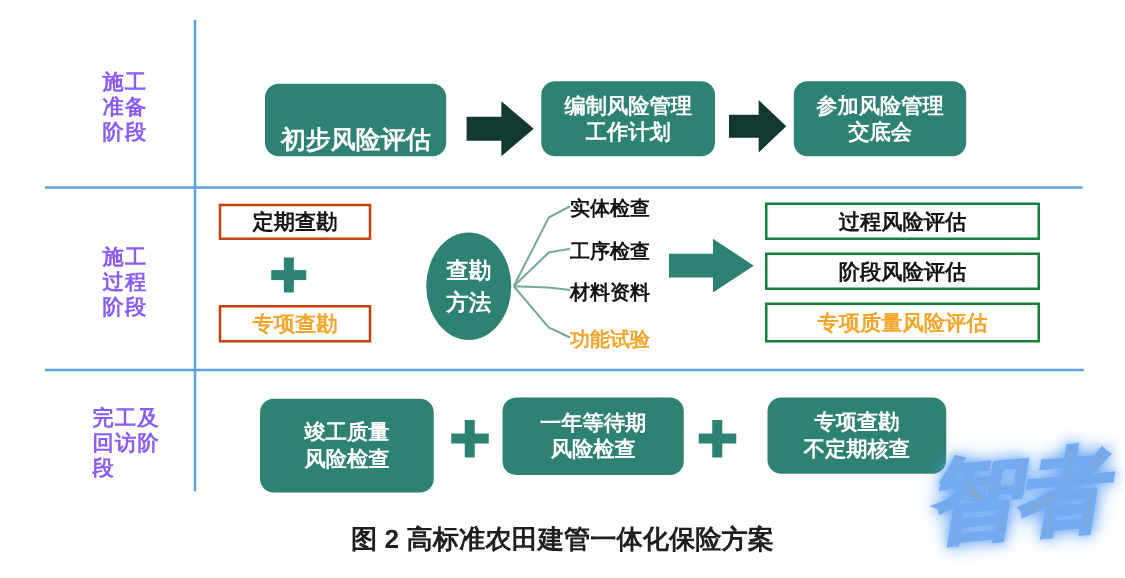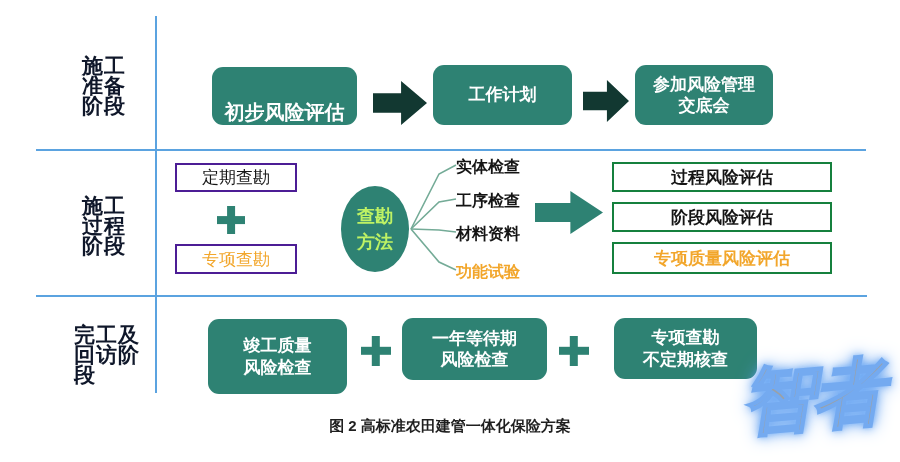--- a/index.html
+++ b/index.html
@@ -4,50 +4,50 @@
 <style>
   html,body{margin:0;padding:0;background:#ffffff;}
   .canvas{
     position:relative;width:900px;height:462px;background:#ffffff;overflow:hidden;
     font-family:"Liberation Sans","DejaVu Sans",sans-serif;
   }
   .vline,.hline{position:absolute;background:#5ba3e0;}
   .vline{width:2px;}
   .hline{height:2px;}
 
-  .stage{position:absolute;font-weight:bold;font-size:21px;line-height:20px;color:#0f172a;letter-spacing:1px;}
+  .stage{position:absolute;font-weight:bold;font-size:17px;line-height:20px;color:#8b5cf6;letter-spacing:1px;}
   .stage div{white-space:nowrap;}
 
   .gbox{position:absolute;background:#2e8273;border-radius:11px;color:#ffffff;font-weight:bold;
         display:flex;flex-direction:column;align-items:center;justify-content:center;text-align:center;line-height:1.25;}
   .gbox.one{font-size:20px;justify-content:flex-end;}
   .gbox.two{font-size:17px;}
 
-  .wbox{position:absolute;background:#ffffff;border:2px solid #4c1d95;display:flex;align-items:center;
-        justify-content:center;font-weight:normal;font-size:17px;color:#151515;}
+  .wbox{position:absolute;background:#ffffff;border:2px solid #c2410c;display:flex;align-items:center;
+        justify-content:center;font-weight:bold;font-size:17px;color:#151515;}
   .rbox{position:absolute;background:#ffffff;border:2px solid #15803d;display:flex;align-items:center;
         justify-content:center;font-weight:bold;font-size:17px;color:#151515;}
   .orange{color:#f2a62b !important;}
 
   .blockarrow{position:absolute;clip-path:polygon(0 28%,52% 28%,52% 0,100% 50%,52% 100%,52% 72%,0 72%);}
   .dark{background:#123831;}
   .tealfill{background:#2e8273;}
 
   .plus{position:absolute;}
   .plus::before{content:"";position:absolute;left:50%;top:0;width:28%;height:100%;transform:translateX(-50%);background:#2e8273;}
   .plus::after{content:"";position:absolute;top:50%;left:0;width:100%;height:28%;transform:translateY(-50%);background:#2e8273;}
 
-  .circle{position:absolute;background:#2e8273;border-radius:50%;color:#bef264;font-weight:bold;font-size:18px;
+  .circle{position:absolute;background:#2e8273;border-radius:50%;color:#ffffff;font-weight:bold;font-size:18px;
           display:flex;flex-direction:column;align-items:center;justify-content:center;line-height:1.45;text-align:center;}
 
   .method{position:absolute;font-weight:bold;font-size:16px;color:#141414;white-space:nowrap;}
 
   .fansvg{position:absolute;left:405px;top:150px;}
 
-  .caption{position:absolute;left:0;top:417px;width:100%;text-align:center;font-weight:bold;font-size:15px;color:#1f1f1f;}
+  .caption{position:absolute;left:0;top:417px;width:100%;text-align:center;font-weight:bold;font-size:21px;color:#1f1f1f;}
 
   .watermark{position:absolute;left:741px;top:356px;font-size:74px;font-weight:bold;font-style:italic;
              color:#9aa1a8;line-height:1.1;letter-spacing:-4px;transform:rotate(-5deg);
              -webkit-text-stroke:2px #74aaf0;
              text-shadow:0 0 4px #8fc1ff,0 0 10px #5f9ff0,0 0 18px #5f9ff0;}
 </style>
 </head>
 <body>
 
 <div class="canvas">
@@ -70,20 +70,21 @@
     <div>完工及</div>
     <div>回访阶</div>
     <div>段</div>
   </div>
 
   <div class="gbox one" style="left:212px;top:67px;width:145px;height:58px;">
     <span>初步风险评估</span>
   </div>
   <div class="blockarrow dark" style="left:373px;top:81px;width:54px;height:44px;"></div>
   <div class="gbox two" style="left:433px;top:65px;width:139px;height:60px;">
+    <span>编制风险管理</span>
     <span>工作计划</span>
   </div>
   <div class="blockarrow dark" style="left:583px;top:80px;width:46px;height:42px;"></div>
   <div class="gbox two" style="left:635px;top:65px;width:138px;height:60px;">
     <span>参加风险管理</span>
     <span>交底会</span>
   </div>
 
   <div class="wbox" style="left:175px;top:163px;width:118px;height:25px;">
     <span>定期查勘</span>

